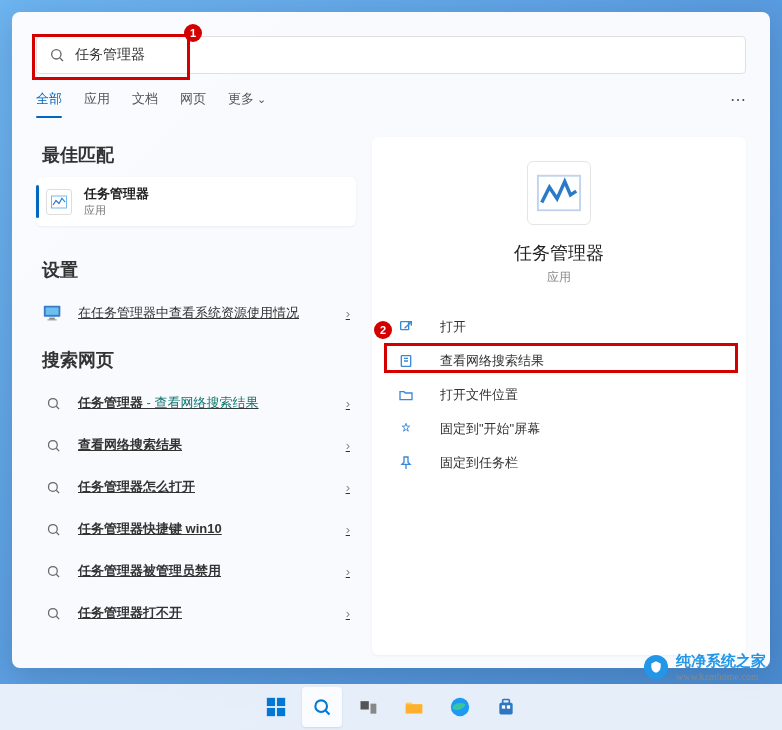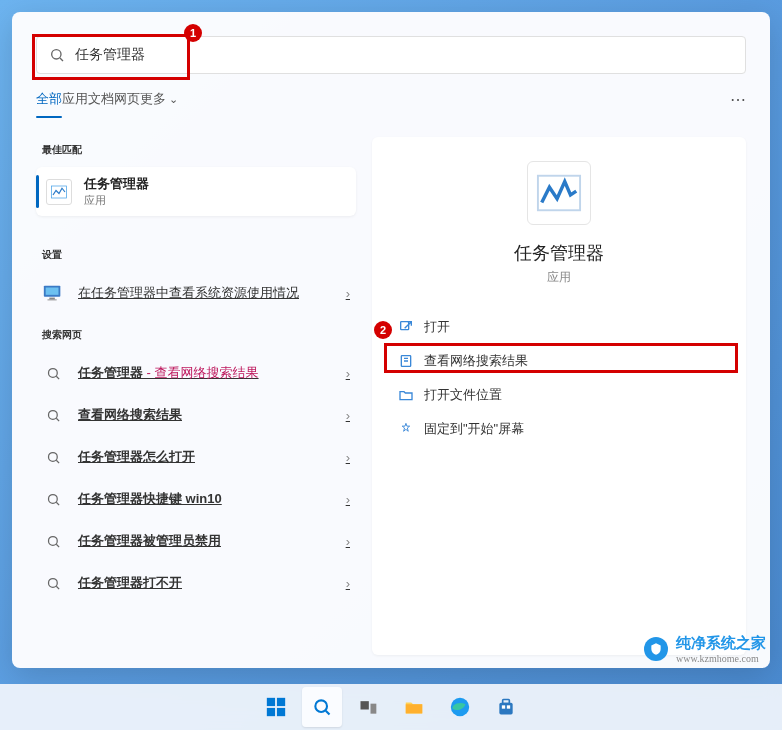--- a/index.html
+++ b/index.html
@@ -4,51 +4,51 @@
   <style>
     * { margin: 0; padding: 0; box-sizing: border-box; font-family: "Microsoft YaHei", "Segoe UI", sans-serif; }
     body { background: linear-gradient(135deg, #6db4f0 0%, #5a9ce0 50%, #4a8ad0 100%); width: 782px; height: 730px; overflow: hidden; position: relative; }
     .panel { background: rgba(252,252,254,0.98); border-radius: 8px; margin: 12px; padding: 0; width: 758px; height: 656px; box-shadow: 0 8px 32px rgba(0,0,0,0.15); position: relative; }
     .searchbox-wrap { padding: 24px 24px 0 24px; position: relative; }
     .searchbox { display: flex; align-items: center; background: #fff; border: 1px solid #e0e0e0; border-radius: 4px; height: 38px; padding: 0 12px; }
     .searchbox svg { color: #666; flex-shrink: 0; }
     .searchbox input { border: none; outline: none; flex: 1; font-size: 14px; margin-left: 10px; color: #333; }
     .box-red { position: absolute; border: 3px solid #d40000; pointer-events: none; z-index: 10; }
     .badge-circle { position: absolute; width: 18px; height: 18px; border-radius: 50%; background: #d40000; color: #fff; font-size: 11px; font-weight: bold; display: flex; align-items: center; justify-content: center; z-index: 11; }
-    .tabs { display: flex; padding: 16px 24px 0 24px; align-items: center; position: relative; border-bottom: 1px solid transparent; }
+    .tabs { display: flex; padding: 16px 24px 0 24px; gap: 22px; align-items: center; position: relative; border-bottom: 1px solid transparent; }
     .tab { font-size: 13px; color: #555; padding-bottom: 10px; cursor: pointer; position: relative; }
     .tab.active { color: #0067c0; }
     .tab.active::after { content:''; position:absolute; bottom:0; left:0; right:0; height:2.5px; background:#0067c0; border-radius:2px; }
     .more-btn { position:absolute; right:24px; top:16px; color:#555; cursor:pointer; }
     .content { display: flex; padding: 18px 24px 0 24px; gap: 16px; height: calc(100% - 120px); }
     .left { flex: 0 0 320px; }
     .right { flex: 1; background:#fff; border-radius:6px; padding: 24px 0 8px 0; box-shadow: 0 1px 3px rgba(0,0,0,0.05); }
-    .sect-label { font-size: 10px; font-weight: 600; color: #333; margin: 6px 0 10px 6px; }
+    .sect-label { font-size: 18px; font-weight: 600; color: #333; margin: 6px 0 10px 6px; }
     .best { background:#fff; border-radius:6px; padding: 8px 10px; display:flex; align-items:center; gap:12px; box-shadow: 0 1px 3px rgba(0,0,0,0.06); position:relative; }
     .best::before{content:''; position:absolute; left:0; top:8px; bottom:8px; width:3px; background:#0067c0; border-radius:2px;}
     .mini-icon { width:26px; height:26px; background:#fff; border:1px solid #ddd; border-radius:3px; display:flex; align-items:center; justify-content:center; }
     .mini-icon svg{width:18px;height:18px;}
     .best-txt .t { font-size: 13px; font-weight: 600; color:#222; }
     .best-txt .s { font-size: 11px; color:#777; }
     .row { display:flex; align-items:center; padding: 10px 6px; gap: 14px; cursor:pointer; font-size: 13px; color:#333; position:relative;text-decoration:underline; }
     .row .chev { margin-left:auto; color:#888; }
     .settings-icon { width:22px; height:22px; flex-shrink:0; display:flex; align-items:center; justify-content:center;}
     .boldpart{font-weight:600;}
     .app-card { display:flex; flex-direction:column; align-items:center; margin-bottom: 24px;}
     .app-ico { width: 64px; height:64px; background:#fff; border:1px solid #e5e5e5; border-radius:6px; display:flex; align-items:center; justify-content:center; margin-bottom:16px; }
     .app-title { font-size: 18px; color:#222; }
     .app-sub { font-size: 12px; color:#888; margin-top:4px; }
     .actions { padding: 0 12px; }
-    .action { display:flex; align-items:center; gap:10px; padding: 8px 14px; font-size: 13px; color:#333; cursor:pointer; border-radius:3px;}
+    .action { display:flex; align-items:center; gap:26px; padding: 8px 14px; font-size: 13px; color:#333; cursor:pointer; border-radius:3px;}
     .action svg{width:16px;height:16px; color:#4a6; color:#5b7;}
     .action .ico-blue{color:#3a88d8;}
     .taskbar { position:absolute; bottom:0; left:0; right:0; height:46px; background: rgba(243,246,252,0.92); backdrop-filter: blur(8px); display:flex; align-items:center; justify-content:center; gap:6px; }
     .tb-item{ width:40px; height:40px; display:flex; align-items:center; justify-content:center; border-radius:4px; cursor:pointer; }
     .tb-item.active{background:rgba(255,255,255,0.8); box-shadow: 0 1px 2px rgba(0,0,0,0.1);}
-    .watermark { position:absolute; right:16px; bottom:66px; display:flex; align-items:center; gap:8px; color:#2296e8; font-size:15px; font-weight:600;}
+    .watermark { position:absolute; right:16px; bottom:48px; display:flex; align-items:center; gap:8px; color:#2296e8; font-size:15px; font-weight:600;}
     .watermark .wm-circ{width:24px;height:24px;border-radius:50%;background:#2296e8;display:flex;align-items:center;justify-content:center;}
     .watermark .wm-sub{font-size:10px; color:#888; display:block; font-weight:normal;font-family:Liberation Serif, serif;}
     .chevd::after{content:'⌄'; margin-left:3px; font-size:11px;}
   </style>
 </head>
 <body>
 
 <div class="panel">
   <div class="box-red" style="left:20px; top:22px; width:158px; height:46px;"></div>
   <div class="badge-circle" style="left:172px; top:12px;">1</div>
@@ -105,21 +105,21 @@
 
       <div class="sect-label" style="margin-top:14px;">搜索网页</div>
       <div id="webrows">
           <div class="row">
             <span class="settings-icon">
               <svg width="15" height="15" viewBox="0 0 24 24" fill="none" stroke="#666" stroke-width="2">
                 <circle cx="11" cy="11" r="7"></circle>
                 <line x1="21" y1="21" x2="16.5" y2="16.5"></line>
               </svg>
             </span>
-            <span><span class="boldpart">任务管理器</span><span style="color: #be185d;"> - 查看网络搜索结果</span></span>
+            <span><span class="boldpart">任务管理器</span><span style="color: #0f766e;"> - 查看网络搜索结果</span></span>
             <span class="chev">›</span>
           </div>
           <div class="row">
             <span class="settings-icon">
               <svg width="15" height="15" viewBox="0 0 24 24" fill="none" stroke="#666" stroke-width="2">
                 <circle cx="11" cy="11" r="7"></circle>
                 <line x1="21" y1="21" x2="16.5" y2="16.5"></line>
               </svg>
             </span>
             <span><span class="boldpart">查看网络搜索结果</span></span>
@@ -204,20 +204,26 @@
               <path d="M3 7h6l2 2h10v10H3z"></path>
             </svg>
           <span>打开文件位置</span>
         </div>
         <div class="action">
           <svg class="ico-blue" viewBox="0 0 24 24" fill="none" stroke="currentColor" stroke-width="2">
               <path d="M12 2l2 6h6l-5 4 2 7-5-4-5 4 2-7-5-4h6z" transform="scale(0.7) translate(5,3)"></path>
             </svg>
           <span>固定到"开始"屏幕</span>
         </div>
+        <div class="action">
+          <svg class="ico-blue" viewBox="0 0 24 24" fill="none" stroke="currentColor" stroke-width="2">
+              <path d="M9 3h6v8l3 3H6l3-3zM12 14v7"></path>
+            </svg>
+          <span>固定到任务栏</span>
+        </div>
       </div>
     </div>
   </div>
 </div>
 
 <div class="watermark">
   <div class="wm-circ">
       <svg width="14" height="14" viewBox="0 0 24 24" fill="#fff">
         <path d="M12 2l8 4v6c0 5-3.5 9-8 10-4.5-1-8-5-8-10V6z"></path>
       </svg>

